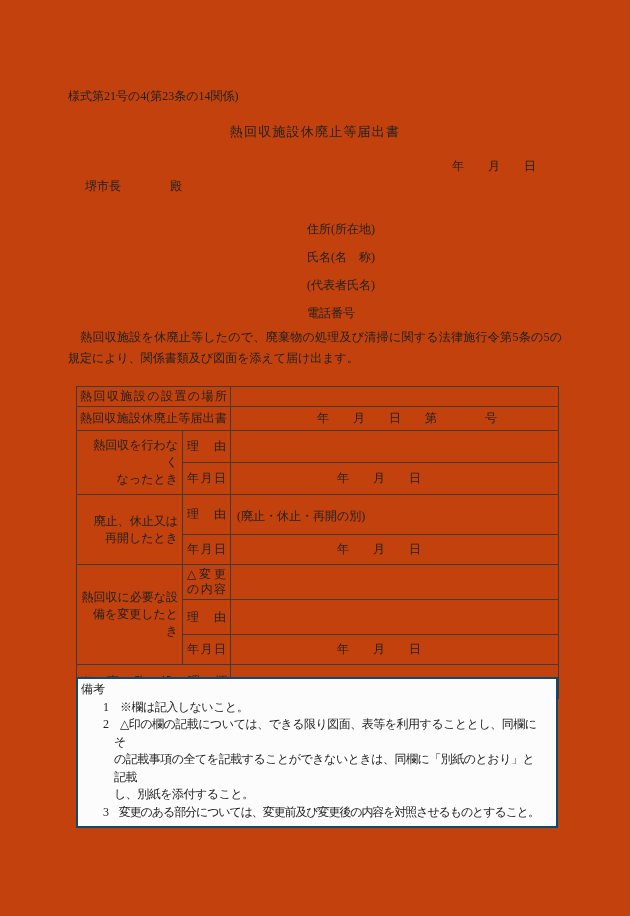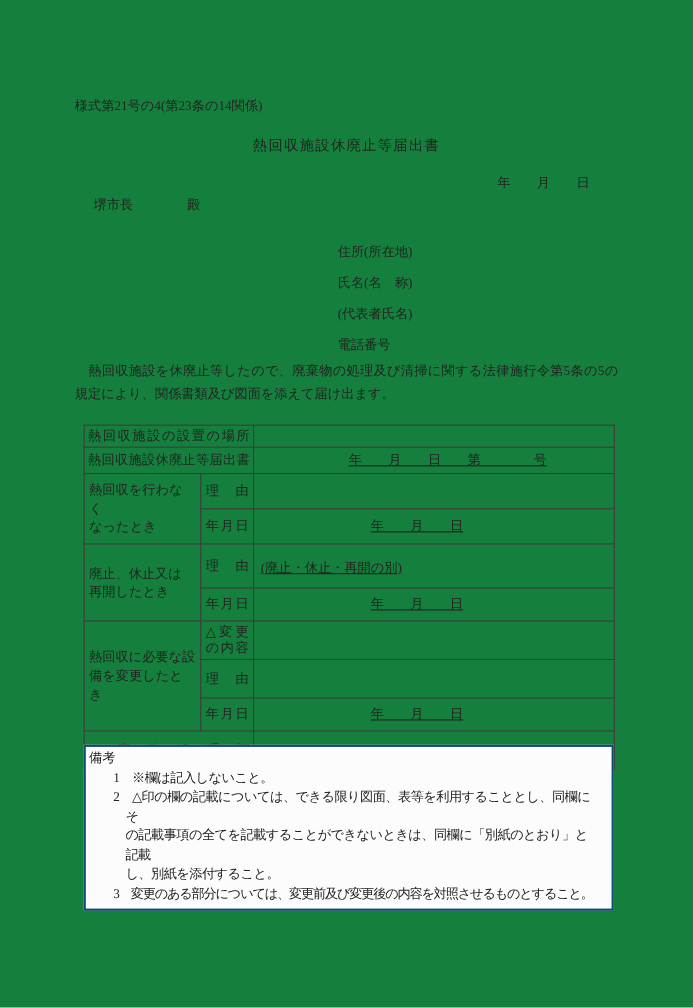--- a/index.html
+++ b/index.html
@@ -1,20 +1,20 @@
 <!DOCTYPE html>
 <html><head>
 <meta charset="utf-8">
 <style>
   html, body { margin: 0; padding: 0; background: #e8e8e8; }
   .page {
     position: relative;
     width: 630px; height: 916px;
     margin: 0 auto;
-    background: #15803d;
+    background: #c2410c;
     font-family: "Liberation Serif", "DejaVu Serif", serif;
     color: #222;
     font-size: 12px;
     overflow: hidden;
   }
   .abs { position: absolute; }
   .form-number { left: 68px; top: 88px; }
   .form-title { left: 0; right: 0; top: 123px; text-align: center; font-size: 13px; letter-spacing: 1.2px; }
   .date-line { left: 452px; top: 158px; white-space: pre; }
   .addressee { left: 85px; top: 178px; display: flex; }
@@ -25,23 +25,23 @@
   .body-par { left: 68px; top: 327px; width: 494px; line-height: 21px; text-align: justify; }
 
   table.main {
     position: absolute; left: 76px; top: 386px;
     border-collapse: collapse; table-layout: fixed;
     width: 482px;
     font-size: 12px; color: #222;
   }
   table.main td { border: 1px solid #3c3c3c; vertical-align: middle; overflow: hidden; }
   td.lbl { padding: 0 3px; text-align: justify; text-align-last: justify; }
-  td.seclbl { padding: 2px 4px; white-space: pre-line; line-height: 17px; text-align: left; }
+  td.seclbl { padding: 2px 4px; white-space: pre-line; line-height: 17px; text-align: right; }
   td.sublbl { padding: 0 4px; white-space: pre-line; line-height: 15px; text-align: justify; text-align-last: justify; }
-  td.val { padding: 0 6px; white-space: pre; text-decoration: underline; }
+  td.val { padding: 0 6px; white-space: pre; }
   td.val-cert { padding-left: 86px; }
   td.val-date { padding-left: 106px; }
   td.val-top { vertical-align: top; padding-top: 4px; }
 
   .remarks {
     position: absolute; left: 76px; top: 677px; width: 482px;
     box-sizing: border-box;
     border: 2px solid #0c4a6e;
     padding: 2px 16px 5px 3px;
     line-height: 17.5px;

